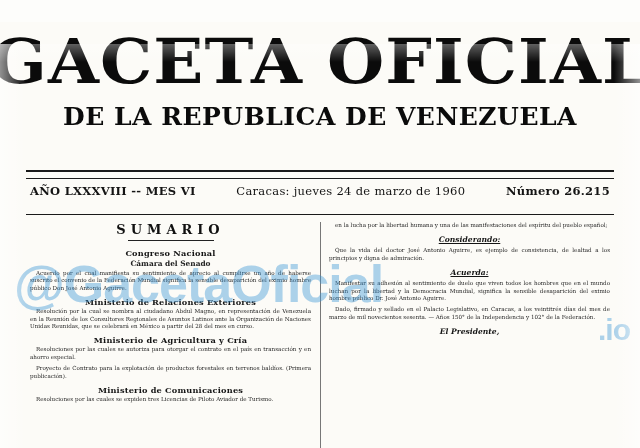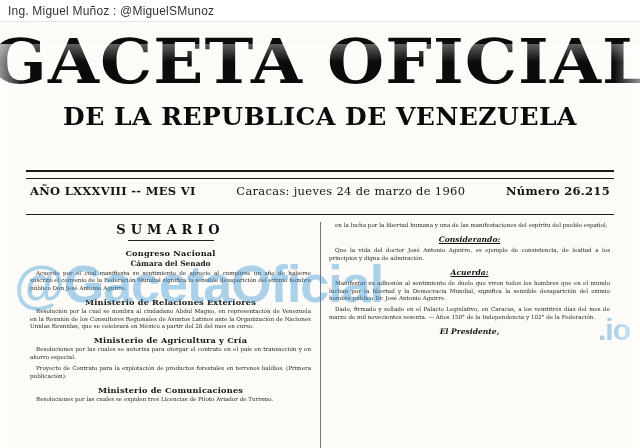--- a/index.html
+++ b/index.html
@@ -232,23 +232,20 @@
       linear-gradient(to right, rgba(255,255,255,0.55) 0px, rgba(255,255,255,0) 26px),
       linear-gradient(to left, rgba(255,255,255,0.55) 0px, rgba(255,255,255,0) 26px),
       linear-gradient(to bottom, rgba(255,255,255,0.35) 0px, rgba(255,255,255,0) 18px);
   }
 </style>
 </head>
 <body>
 
 <div id="page">
 
-  <div class="credit-bar">
-    <span class="credit-text">Ing. Miguel Muñoz : @MiguelSMunoz</span>
-  </div>
 
   <div class="sheet">
 
     <div class="masthead">
       <div class="main-title">GACETA OFICIAL</div>
       <div class="sub-title">DE LA REPUBLICA DE VENEZUELA</div>
     </div>
 
     <div class="rule rule-top"></div>
     <div class="rule rule-mid"></div>

